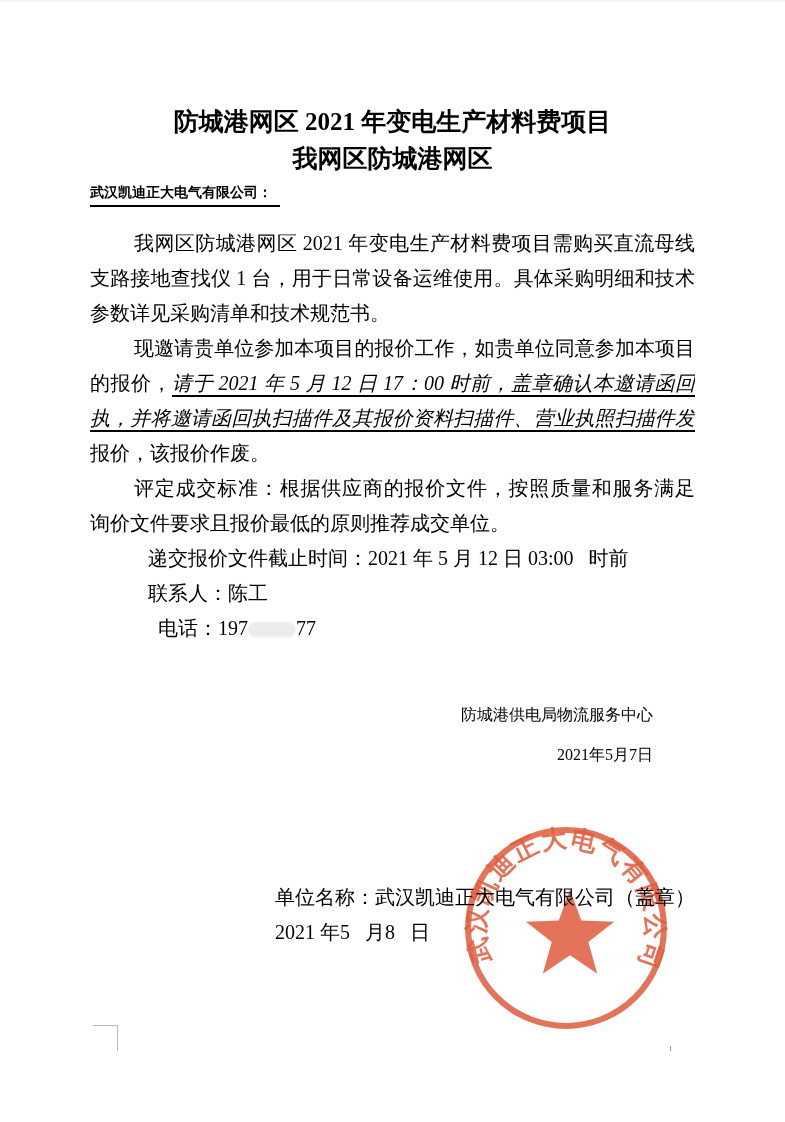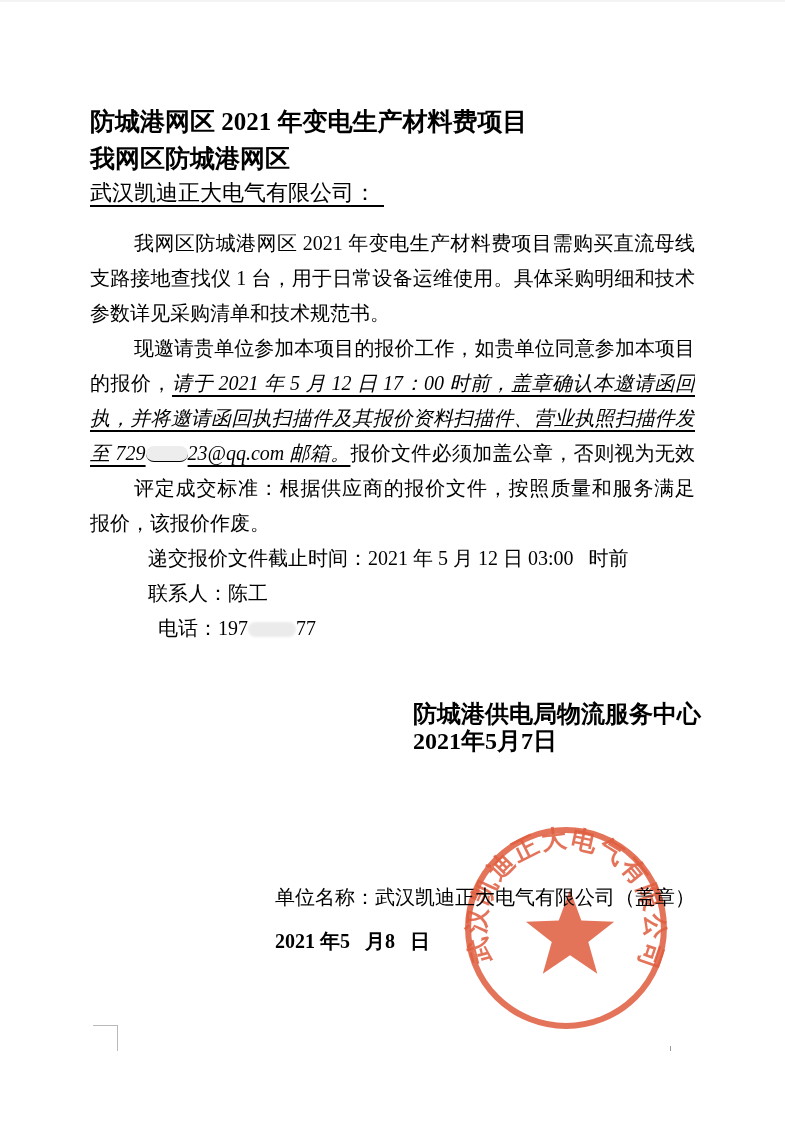--- a/index.html
+++ b/index.html
@@ -6,24 +6,24 @@
   .page{
     position:relative;
     width:785px;height:1122px;
     background:#ffffff;
     overflow:hidden;
     font-family:"Liberation Serif","DejaVu Serif",serif;
     color:#000;
   }
   .top-edge{position:absolute;top:0;left:0;right:0;height:2px;background:#f3f3f3;}
   .content{position:absolute;top:103px;left:90px;width:605px;}
-  .title{font-size:25px;font-weight:bold;line-height:37px;margin:0;}
+  .title{font-size:25px;font-weight:bold;text-align:center;line-height:37px;margin:0;}
   .salutation{
     margin-top:3px;
-    font-size:22px;font-weight:normal;line-height:25px;
+    font-size:14px;font-weight:bold;line-height:25px;
     display:table; 
     border-bottom:2px solid #000;
     padding-right:8px;
   }
   .body-lines{margin-top:19px;}
   .line{
     height:35px;line-height:35px;font-size:20px;
     overflow:hidden;
   }
   .line.full{text-align:justify;text-align-last:justify;}
@@ -40,30 +40,30 @@
     display:inline-block;
     height:15px;border-radius:8px;
     background:#ebebeb;
     filter:blur(1.2px);
     vertical-align:-2px;
     text-decoration:none;
   }
   .redact.u{border-bottom:1.6px solid #000;filter:none;background:#ededed;}
   .signature{
     position:absolute;top:701px;left:413px;width:240px;
-    text-align:left;font-weight:bold;font-size:24px;
+    text-align:right;font-weight:normal;font-size:16px;
   }
   .signature .org{line-height:27px;white-space:nowrap;}
-  .signature .date{line-height:27px;margin-top:0;}
+  .signature .date{line-height:27px;margin-top:13px;}
   .reply{
     position:absolute;top:883px;right:90px;
     font-size:20px;
   }
   .reply .unit{line-height:28px;white-space:pre;}
-  .reply .date{line-height:28px;margin-top:16px;padding-right:12px;white-space:pre;font-weight:bold;}
+  .reply .date{line-height:28px;margin-top:7px;padding-right:12px;white-space:pre;}
   .seal{
     position:absolute;left:459px;top:821px;width:214px;height:214px;
     mix-blend-mode:multiply;opacity:0.92;
     pointer-events:none;
   }
   .corner-mark{
     position:absolute;left:93px;top:1025px;width:24px;height:25px;
     border-top:1px solid #b9b9b9;border-right:1px solid #b9b9b9;
   }
   .stray-mark{position:absolute;left:670px;top:1046px;width:1px;height:5px;background:#9a9a9a;}
@@ -82,23 +82,23 @@
 
     <div class="salutation">武汉凯迪正大电气有限公司：</div>
 
     <div class="body-lines" id="body-lines">
         <div class="line indent full"><span class="">我网区防城港网区 2021 年变电生产材料费项目需购买直流母线</span></div>
         <div class="line full"><span class="">支路接地查找仪 1 台，用于日常设备运维使用。具体采购明细和技术</span></div>
         <div class="line"><span class="">参数详见采购清单和技术规范书。</span></div>
         <div class="line indent full"><span class="">现邀请贵单位参加本项目的报价工作，如贵单位同意参加本项目</span></div>
         <div class="line full"><span class="">的报价，</span><span class="u">请于 2021 年 5 月 12 日 17：00 时前，盖章确认本邀请函回</span></div>
         <div class="line full"><span class="u">执，并将邀请函回执扫描件及其报价资料扫描件、营业执照扫描件发</span></div>
-        <div class="line full"><span class="u">至 729</span><span class="redact u" style="width: 42px;"></span><span class="u">23@qq.com 邮箱。</span><span class="">报价文件必须加盖公章，否则视为无效</span></div>
+        <div class="line"><span class="">报价，该报价作废。</span></div>
         <div class="line indent full"><span class="">评定成交标准：根据供应商的报价文件，按照质量和服务满足</span></div>
-        <div class="line"><span class="">报价，该报价作废。</span></div>
+        <div class="line"><span class="">询价文件要求且报价最低的原则推荐成交单位。</span></div>
         <div class="line indent-md"><span class="">递交报价文件截止时间：2021 年 5 月 12 日 03:00  时前</span></div>
         <div class="line indent-md"><span class="">联系人：陈工</span></div>
         <div class="line indent-lg"><span class="">电话：197</span><span class="redact" style="width: 48px;"></span><span class="">77</span></div>
       </div>
   </div>
 
   <div class="signature">
     <div class="org">防城港供电局物流服务中心</div>
     <div class="date">2021年5月7日</div>
   </div>

